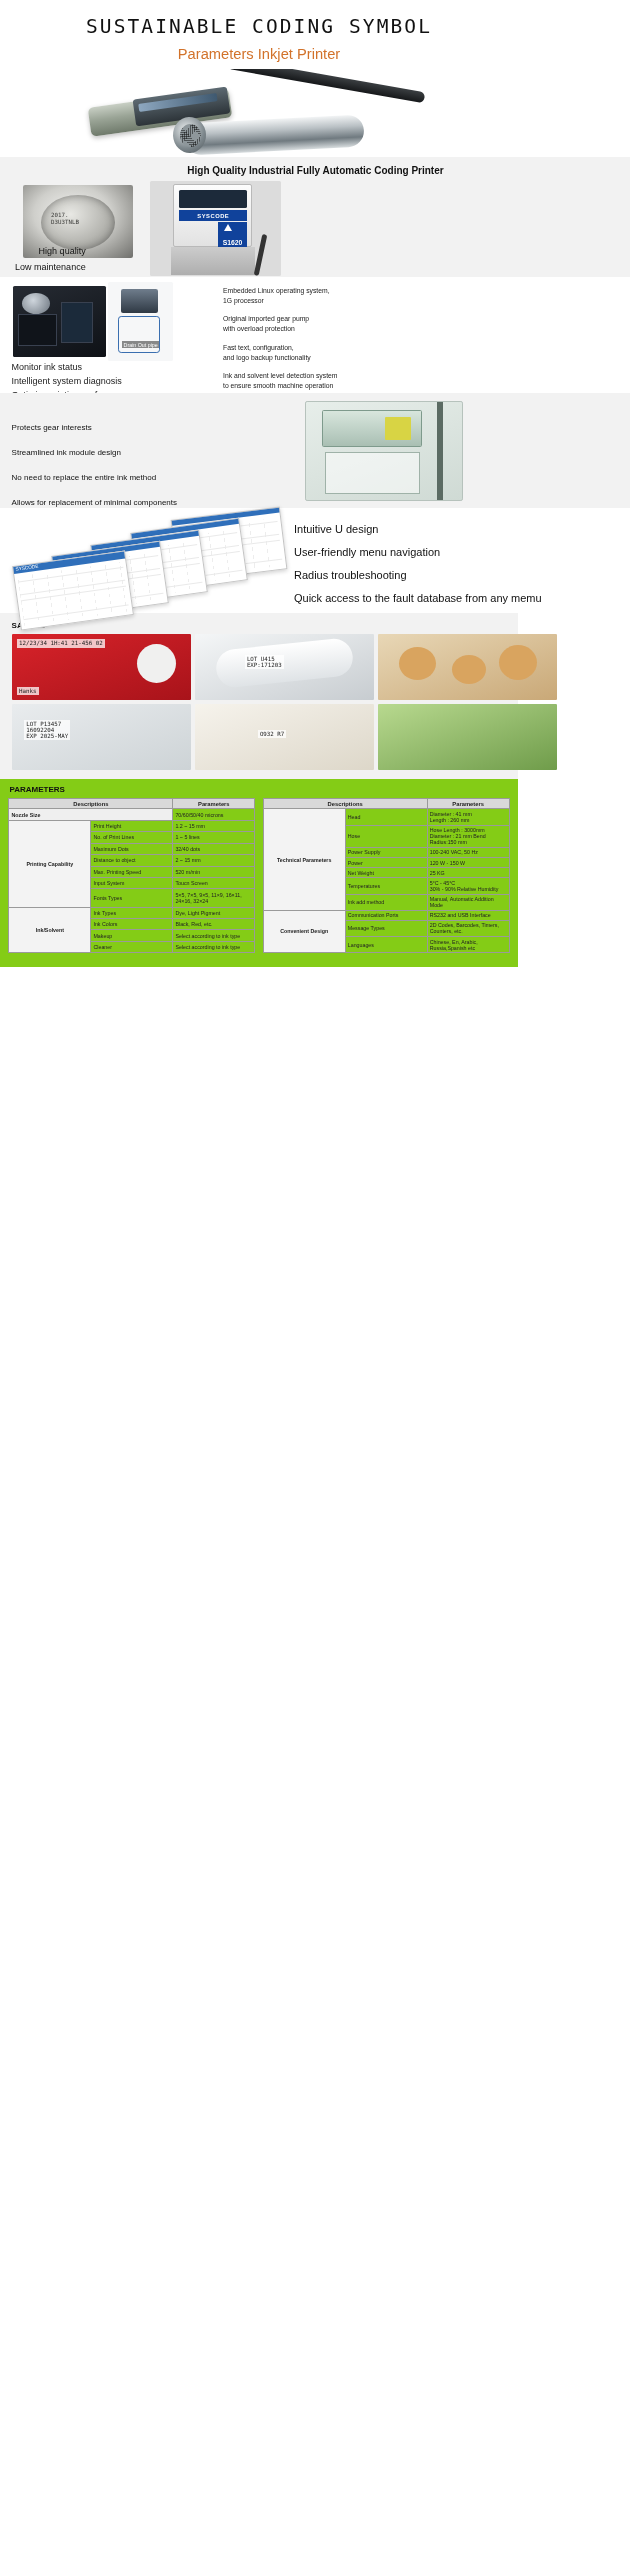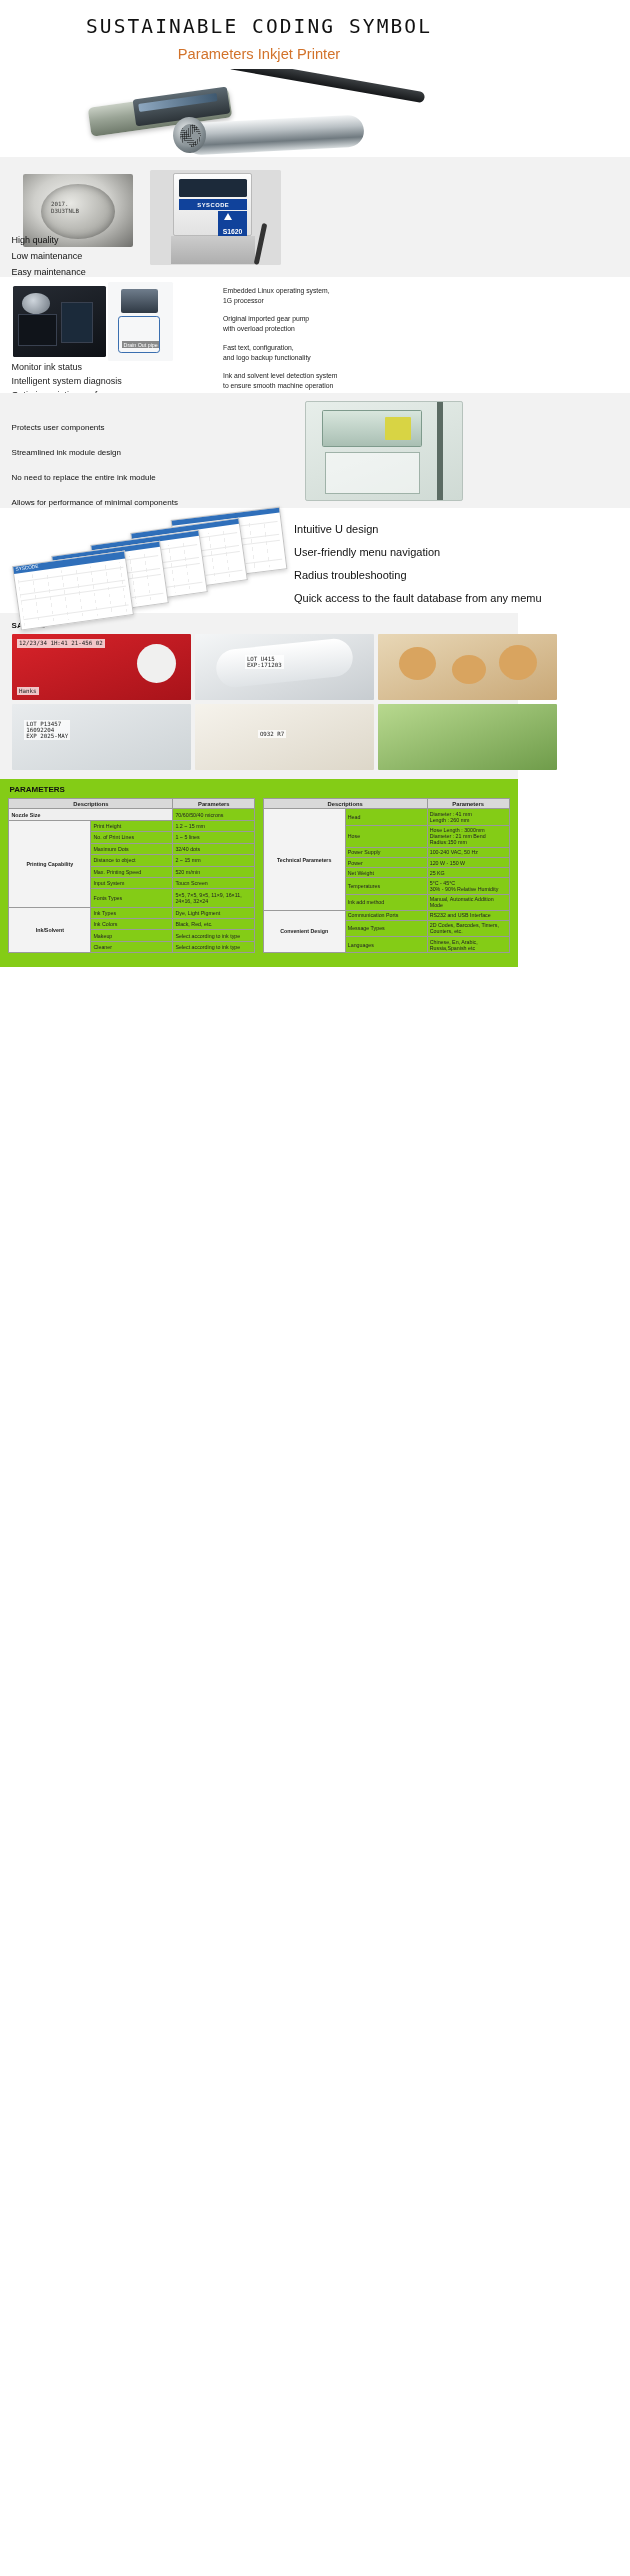--- a/index.html
+++ b/index.html
@@ -139,21 +139,21 @@
     border-left:4.2px solid transparent; border-right:4.2px solid transparent; border-bottom:7.4px solid #fff;
   }
   .printer-stand {
     position:absolute; left:21px; top:66px; width:84px; height:28px;
     background:linear-gradient(180deg,#cccccc,#aeaeae);
   }
   .printer-hose {
     position:absolute; left:108px; top:53px; width:5.3px; height:42px;
     background:#333; border-radius:3.2px; transform:rotate(12deg);
   }
-  .s2-bullets { position:absolute; left:11.6px; top:67px; }
+  .s2-bullets { position:absolute; left:11.6px; top:67px;text-align:right; }
   .s2-bullets div { font-size:9px; line-height:16.3px; color:#111; }
 
   
   .s3 { height:116px; }
   .s3-photo {
     position:absolute; left:12.6px; top:8.4px; width:93px; height:71px;
     background:linear-gradient(160deg,#262b33,#0e1116);
     border-radius:1.6px; overflow:hidden;
   }
   .s3-photo .blk { position:absolute; background:#10141a; border:0.5px solid #394150; }
@@ -273,20 +273,21 @@
         <div class="printhead-body"></div>
         <div class="printhead-core"></div>
         <div class="steel-tube"></div>
         <div class="tube-cap"></div>
         <div class="tube-mesh"></div>
       </div>
     </div>
   </section>
 
   <section class="sec sec-gray s2">
+    <div class="s2-title">High Quality Industrial Fully Automatic Coding Printer</div>
     <div class="s2-body">
       <div class="lid-photo">
         <div class="lid-inner"></div>
         <div class="lid-code">
           <div>2017.</div>
           <div>D3U3TNLB</div>
         </div>
       </div>
       <div class="printer-photo">
         <div class="printer-cab">
@@ -337,24 +338,24 @@
       </div>
       <div class="row">
         <div>Ink and solvent level detection system</div>
         <div>to ensure smooth machine operation</div>
       </div>
     </div>
   </section>
 
   <section class="sec sec-gray s4">
     <div class="s4-bullets">
-      <div>Protects user components</div>
+      <div>Protects gear interests</div>
       <div>Streamlined ink module design</div>
-      <div>No need to replace the entire ink module</div>
-      <div>Allows for performance of minimal components</div>
+      <div>No need to replace the entire ink method</div>
+      <div>Allows for replacement of minimal components</div>
     </div>
     <div class="s4-machine">
       <div class="door"></div>
       <div class="yellow"></div>
       <div class="panel"></div>
       <div class="pipe"></div>
     </div>
   </section>
 
   <section class="sec sec-white s5">

